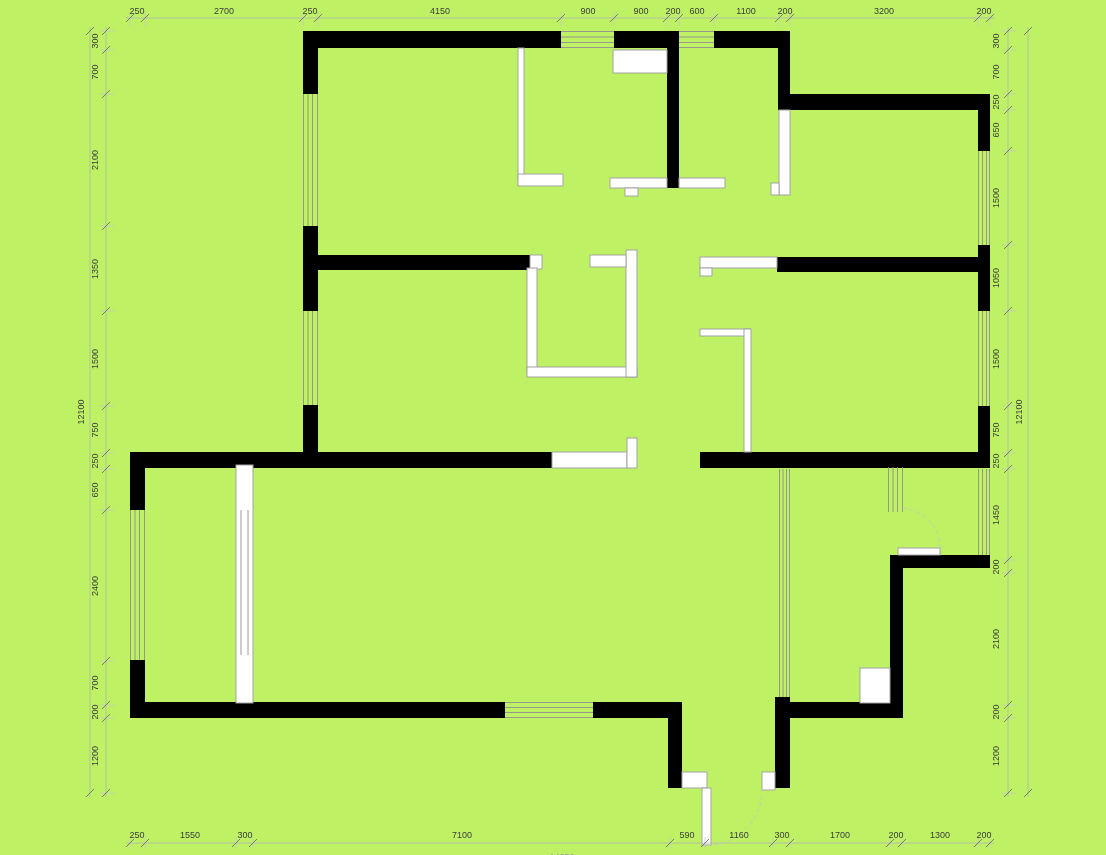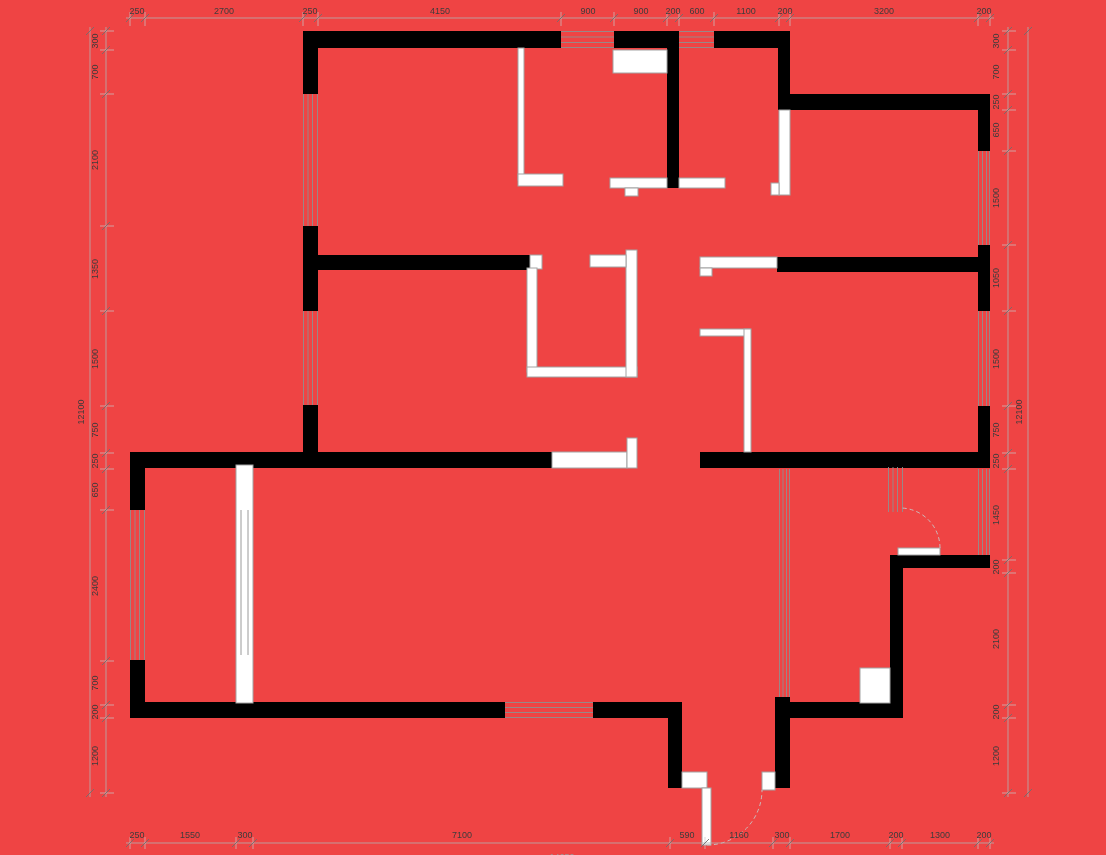--- a/index.html
+++ b/index.html
@@ -1,16 +1,16 @@
 <!DOCTYPE html>
 <html><head>
 <meta charset="utf-8">
 <style>
   html,body{margin:0;padding:0;background:#ffffff;}
-  .sheet{position:relative;width:1106px;height:855px;background:#ef4444;overflow:hidden;}
+  .sheet{position:relative;width:1106px;height:855px;background:#bef264;overflow:hidden;}
   svg{display:block;}
   svg text{font-family:"Liberation Sans","DejaVu Sans",sans-serif;font-size:9px;fill:#3c3c3c;}
   .wall{fill:#000000;stroke:none;}
   .lite{fill:#ffffff;stroke:#a3a3a3;stroke-width:1;}
   .win{stroke:#8f8f8f;stroke-width:0.9;fill:none;}
   .dimline{stroke:#b3b3b3;stroke-width:0.8;fill:none;}
   .dimstub{stroke:#c9c9c9;stroke-width:0.7;fill:none;}
   .dimtick{stroke:#6e6e6e;stroke-width:0.9;fill:none;}
   .arc{stroke:#c6c6c6;stroke-width:0.9;fill:none;stroke-dasharray:4 3;}
   .faint{fill:#9a9a9a;}

